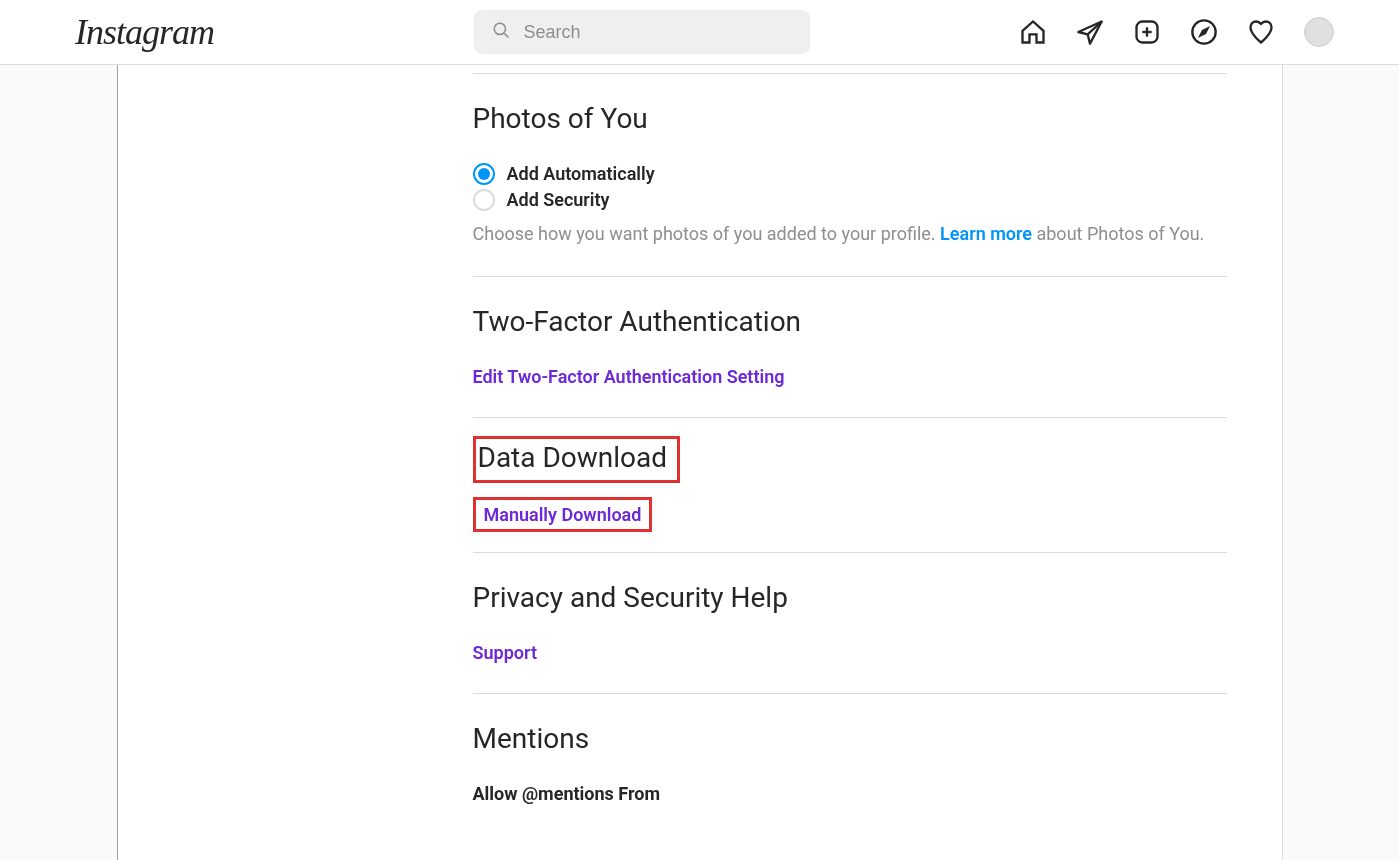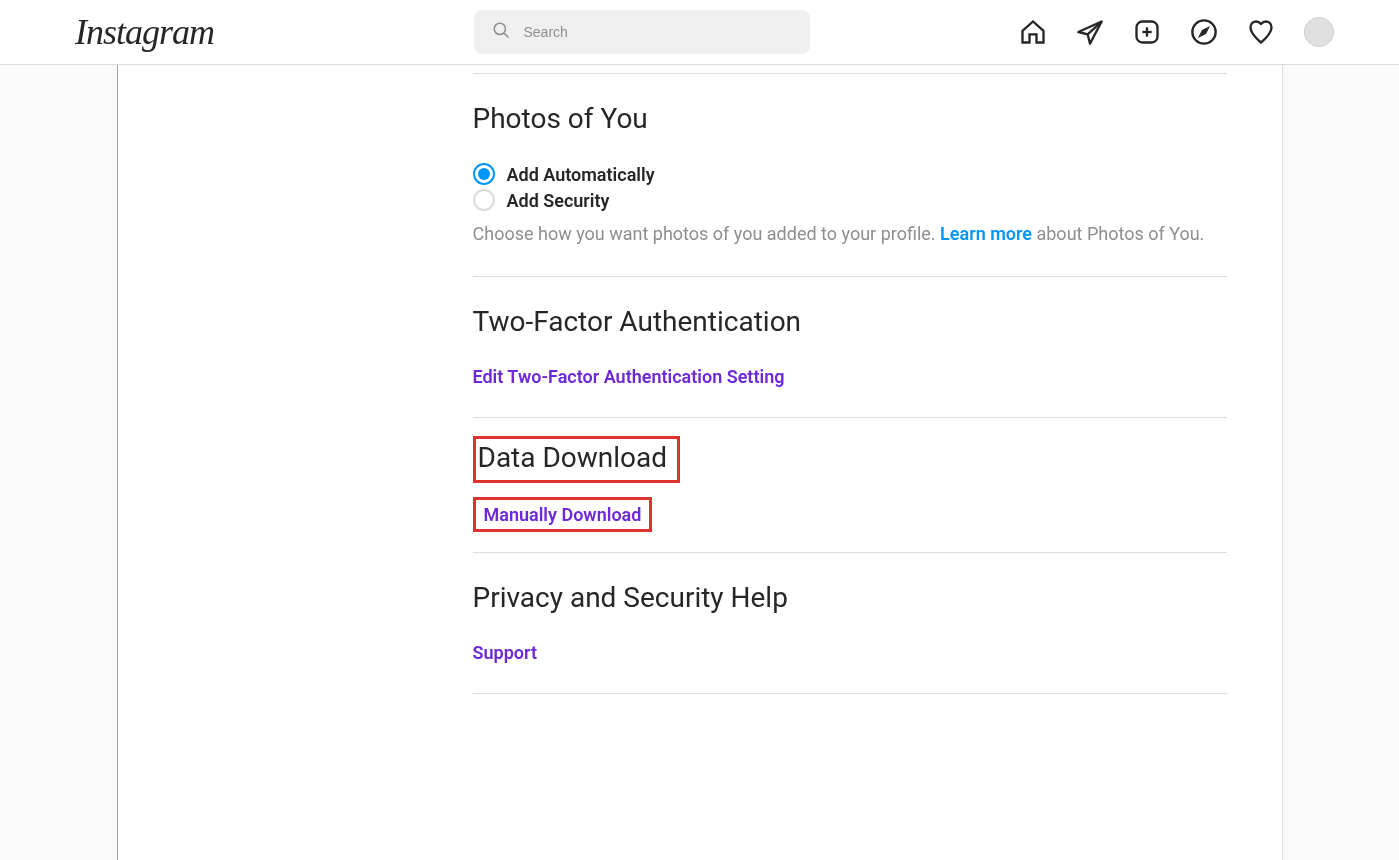--- a/index.html
+++ b/index.html
@@ -46,21 +46,21 @@
     }
     .search-box svg {
       width: 18px;
       height: 18px;
       color: #8e8e8e;
       margin-right: 14px;
     }
     .search-box input {
       border: none;
       background: transparent;
-      font-size: 14px;
+      font-size: 18px;
       color: #262626;
       outline: none;
       width: 100%;
     }
     .search-box input::placeholder {
       color: #8e8e8e;
     }
     .nav-icons {
       display: flex;
       align-items: center;
@@ -116,21 +116,20 @@
       margin-top: 8px;
     }
     h2.section-title {
       font-size: 28px;
       font-weight: 400;
       color: #262626;
       margin-bottom: 28px;
     }
     .radio-row {
       display: flex;
-      align-items: center;
       margin-bottom: 4px;
     }
     .radio {
       width: 22px;
       height: 22px;
       border-radius: 50%;
       border: 2px solid #dbdbdb;
       margin-right: 12px;
       position: relative;
       flex-shrink: 0;
@@ -280,16 +279,20 @@
 
       <div class="section-divider" style="margin-top:20px;"></div>
 
       <div class="section">
         <h2 class="section-title">Privacy and Security Help</h2>
         <a class="link">Support</a>
       </div>
 
       <div class="section-divider"></div>
 
+      <div class="section">
+        <h2 class="section-title">Mentions</h2>
+        <p class="bold-text">Allow @mentions From</p>
+      </div>
 
     </div>
   </div>
 </div>
 
 </body></html>

